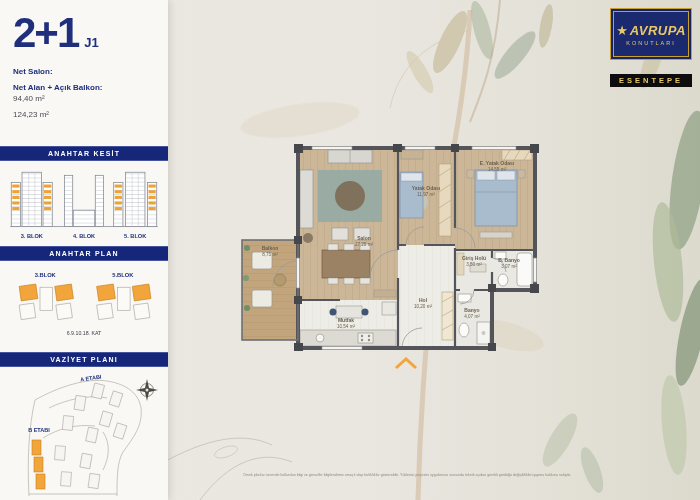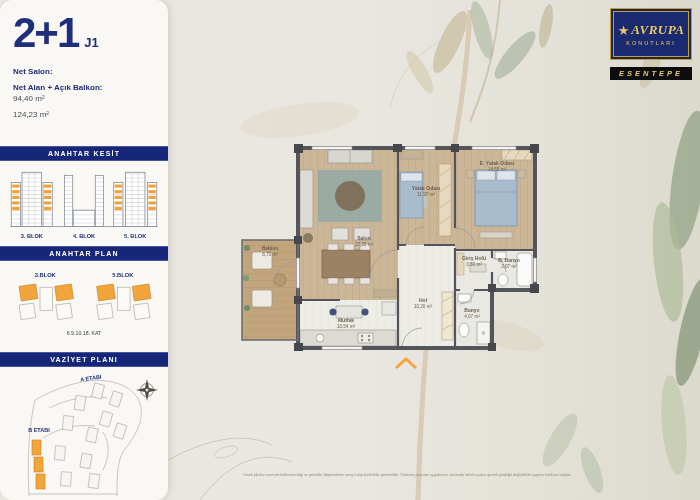--- a/index.html
+++ b/index.html
@@ -3,21 +3,21 @@
 <meta charset="utf-8">
 <style>
   html,body{margin:0;padding:0;}
   body{font-family:"Liberation Sans",sans-serif;}
   .canvas{position:relative;width:700px;height:500px;overflow:hidden;
     background:linear-gradient(90deg,#ebe8e2 0%,#eae7e1 50%,#e4e1d8 78%,#dcd9cd 100%);}
   .decor{position:absolute;left:0;top:0;pointer-events:none;}
 
   
   .sidebar{position:absolute;left:0;top:0;width:168px;height:500px;background:#f9f8f4;
-    box-shadow:2px 0 7px rgba(60,60,50,.15);border-radius:12px;}
+    box-shadow:2px 0 7px rgba(60,60,50,.15);}
   .titleRow{position:absolute;left:13px;top:12px;display:flex;align-items:baseline;gap:6px;color:#1f2f7c;}
   .titleBig{font-size:42px;font-weight:bold;letter-spacing:-2px;line-height:1;}
   .titleCode{font-size:13px;font-weight:bold;}
   .areas{position:absolute;left:13px;top:66px;width:150px;}
   .areaPair{margin-bottom:5px;}
   .areaLabel{font-size:8px;font-weight:bold;color:#1f2f7c;line-height:11px;}
   .areaValue{font-size:8px;color:#4a4a55;line-height:11px;}
   .bar{position:absolute;left:0;width:168px;height:13px;background:#16277a;
     border-top:1px solid #44549f;border-bottom:1px solid #44549f;
     display:flex;align-items:center;justify-content:center;}
@@ -26,23 +26,23 @@
   .diagram{position:absolute;left:4px;}
   .kesit{top:162px}.aplan{top:260px}.vaziyet{top:368px}
 
   
   .logo{position:absolute;left:610px;top:8px;width:82px;}
   .logoFrame{border:1px solid #c9a02e;padding:2px;background:#16245f;}
   .logoInner{border:1px solid #c9a02e;background:#1b2a6e;height:44px;
     display:flex;flex-direction:column;align-items:center;justify-content:center;}
   .brandRow{display:flex;align-items:center;gap:2px;color:#e9c967;}
   .brandStar{font-size:13px;line-height:1;}
-  .brandName{font-family:Liberation Serif, serif;font-style:italic;font-weight:bold;font-size:13px;letter-spacing:.5px;}
+  .brandName{font-family:Liberation Sans, sans-serif;font-style:italic;font-weight:bold;font-size:13px;letter-spacing:.5px;}
   .brandSub{color:#e9c967;font-size:5.5px;letter-spacing:2px;margin-top:2px;}
-  .logoBand{background:#0d0d10;height:13px;margin-top:7px;display:flex;align-items:center;justify-content:center;font-style:italic;}
+  .logoBand{background:#0d0d10;height:13px;margin-top:14px;display:flex;align-items:center;justify-content:center;}
   .logoBand span{color:#e9c967;font-size:7.5px;font-weight:bold;letter-spacing:3px;}
 
   
   .disclaimer{position:absolute;left:243px;top:473px;width:600px;
     font-size:6px;color:#8f897c;white-space:nowrap;transform:scale(.6);transform-origin:0 0;}
 
   
   .plan{position:absolute;left:240px;top:140px;}
   text{font-family:"Liberation Sans",sans-serif;}
   .rname{font-size:5px;font-weight:bold;fill:#6b5f4e;}

